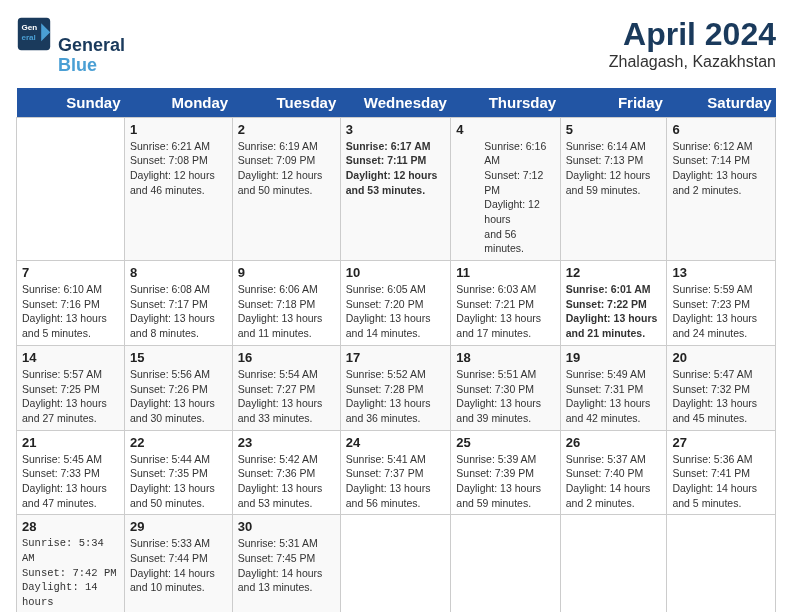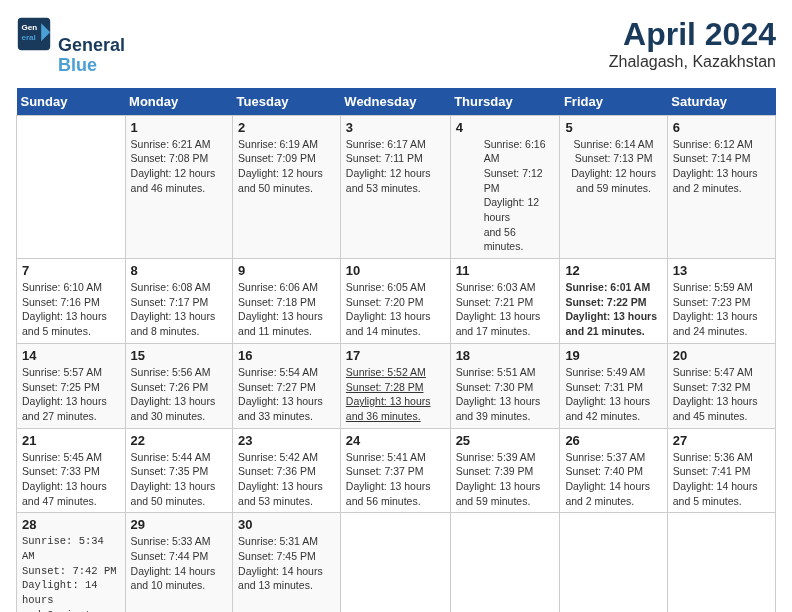--- a/index.html
+++ b/index.html
@@ -46,22 +46,22 @@
     }
     table {
       width: 100%;
       border-collapse: collapse;
       font-size: 11px;
     }
     thead tr th {
       background-color: #2255a4;
       color: #fff;
       padding: 6px 4px;
-      text-align: left;
-      font-size: 13px;
+      text-align: right;
+      font-size: 15px;
       font-weight: bold;
     }
     tbody tr td {
       border: 1px solid #ccc;
       padding: 4px 5px;
       vertical-align: top;
       width: 113px;
       min-height: 80px;
       height: 80px;
     }
@@ -133,35 +133,35 @@
         </td>
         <td>
           <span class="day-number">2</span>
           <div class="day-info" style="white-space: pre-line;">Sunrise: 6:19 AM
 Sunset: 7:09 PM
 Daylight: 12 hours
 and 50 minutes.</div>
         </td>
         <td>
           <span class="day-number">3</span>
-          <div class="day-info" style="white-space: pre-line;">Sunrise: 6:17 AM
+          <div class="day-info" style="white-space: pre-line; font-weight: bold;">Sunrise: 6:17 AM
 Sunset: 7:11 PM
 Daylight: 12 hours
 and 53 minutes.</div>
         </td>
         <td>
           <span class="day-number">4</span>
           <div class="day-info" style="white-space: pre-line; margin-left: 28px;">Sunrise: 6:16 AM
 Sunset: 7:12 PM
 Daylight: 12 hours
 and 56 minutes.</div>
         </td>
         <td>
           <span class="day-number">5</span>
-          <div class="day-info" style="white-space: pre-line; text-align: center;">Sunrise: 6:14 AM
+          <div class="day-info" style="white-space: pre-line;">Sunrise: 6:14 AM
 Sunset: 7:13 PM
 Daylight: 12 hours
 and 59 minutes.</div>
         </td>
         <td>
           <span class="day-number">6</span>
           <div class="day-info" style="white-space: pre-line;">Sunrise: 6:12 AM
 Sunset: 7:14 PM
 Daylight: 13 hours
 and 2 minutes.</div>
@@ -235,21 +235,21 @@
         </td>
         <td>
           <span class="day-number">16</span>
           <div class="day-info" style="white-space: pre-line;">Sunrise: 5:54 AM
 Sunset: 7:27 PM
 Daylight: 13 hours
 and 33 minutes.</div>
         </td>
         <td>
           <span class="day-number">17</span>
-          <div class="day-info" style="white-space: pre-line; text-decoration: underline;">Sunrise: 5:52 AM
+          <div class="day-info" style="white-space: pre-line;">Sunrise: 5:52 AM
 Sunset: 7:28 PM
 Daylight: 13 hours
 and 36 minutes.</div>
         </td>
         <td>
           <span class="day-number">18</span>
           <div class="day-info" style="white-space: pre-line;">Sunrise: 5:51 AM
 Sunset: 7:30 PM
 Daylight: 13 hours
 and 39 minutes.</div>

